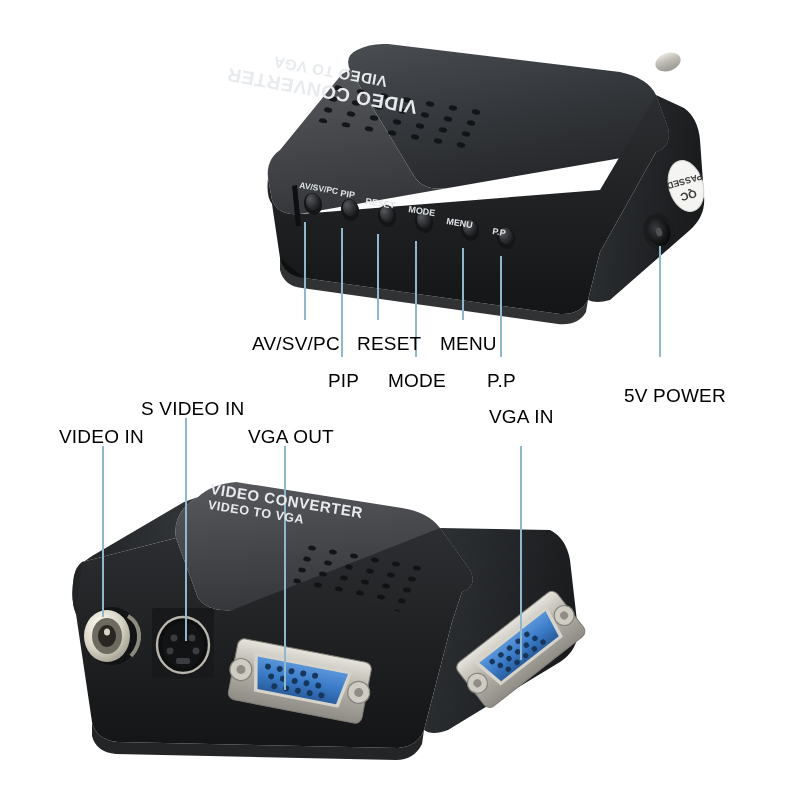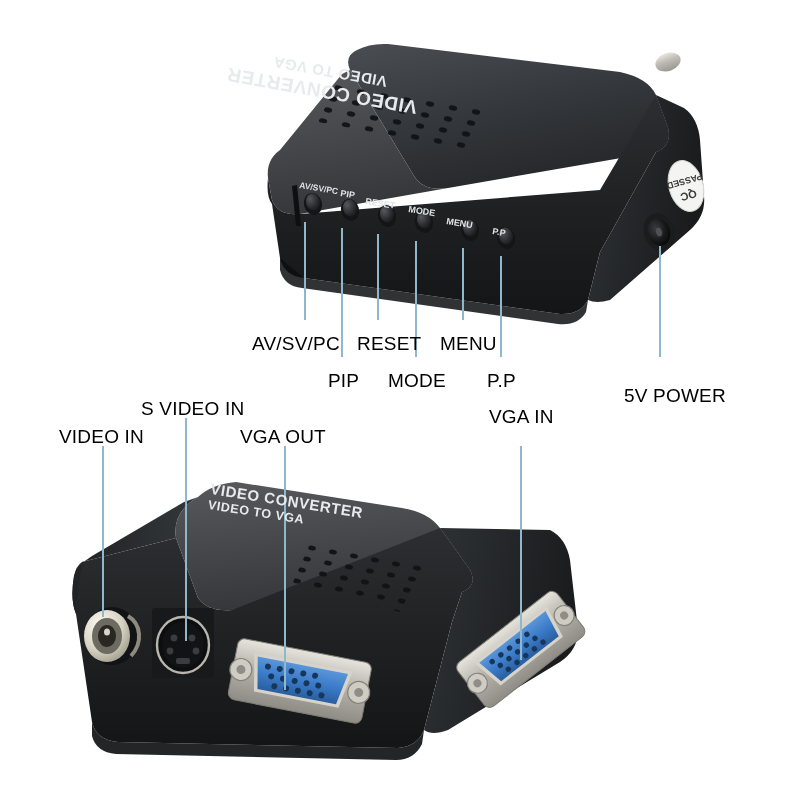--- a/index.html
+++ b/index.html
@@ -401,16 +401,16 @@
   <div class="callout-label" style="left:252px; top:334px;">AV/SV/PC</div>
   <div class="callout-label" style="left:328px; top:371px;">PIP</div>
   <div class="callout-label" style="left:357px; top:334px;">RESET</div>
   <div class="callout-label" style="left:388px; top:371px;">MODE</div>
   <div class="callout-label" style="left:440px; top:334px;">MENU</div>
   <div class="callout-label" style="left:487px; top:371px;">P.P</div>
   <div class="callout-label" style="left:608px; top:386px;margin-left:16px;">5V POWER</div>
 
   <div class="callout-label" style="left:59px; top:427px;">VIDEO IN</div>
   <div class="callout-label" style="left:141px; top:399px;">S VIDEO IN</div>
-  <div class="callout-label" style="left:240px; top:427px;">VGA OUT</div>
+  <div class="callout-label" style="left:248px; top:427px;">VGA OUT</div>
   <div class="callout-label" style="left:489px; top:407px;">VGA IN</div>
 
 </div>
 
 </body></html>

